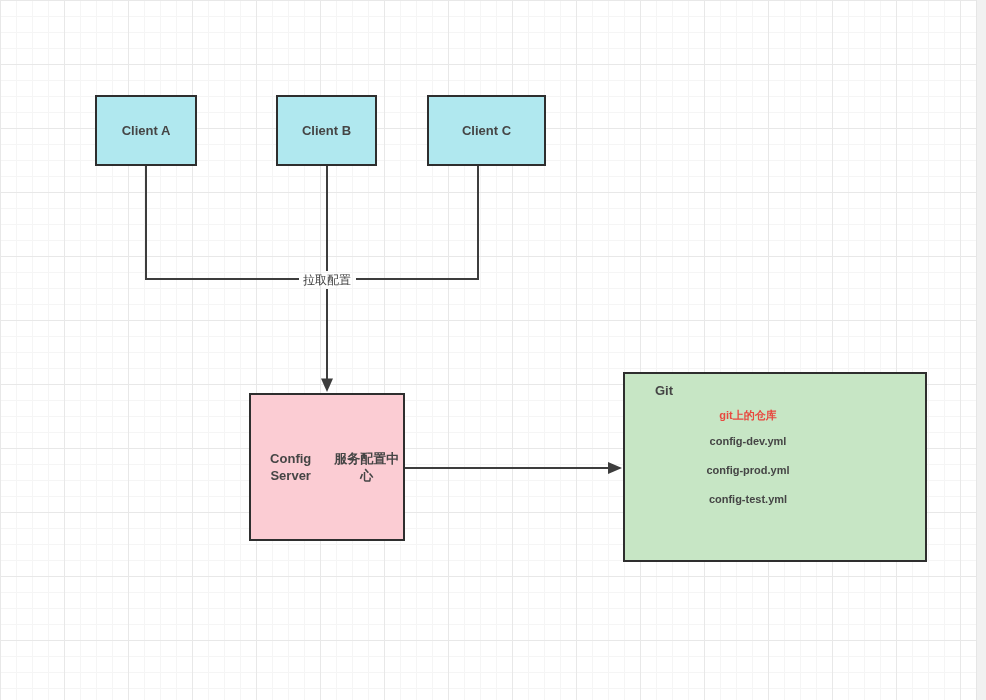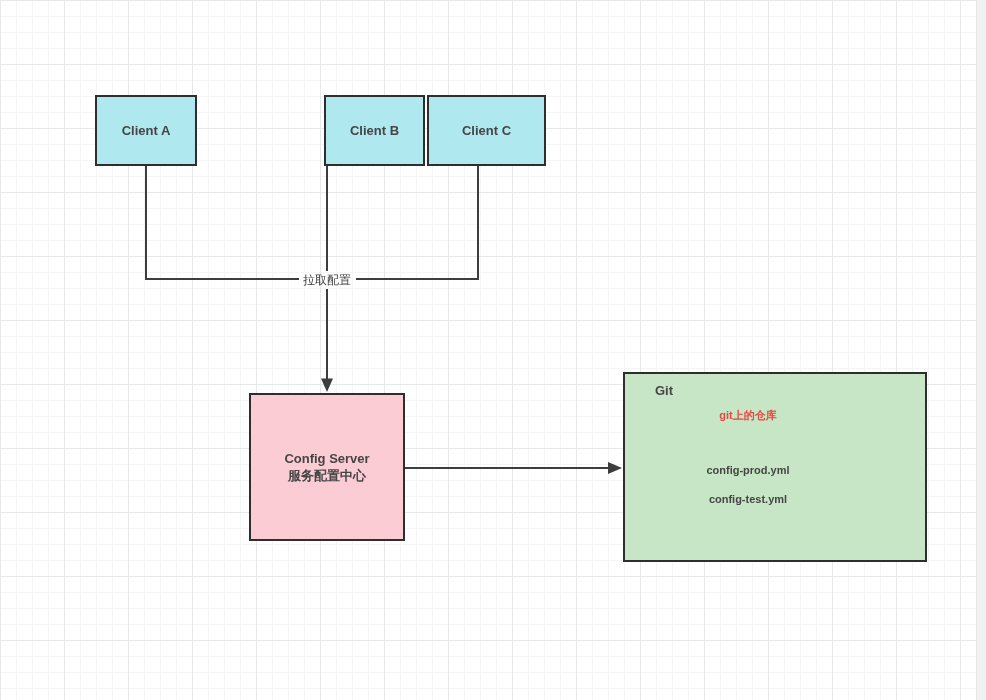--- a/index.html
+++ b/index.html
@@ -42,27 +42,27 @@
     align-items: center;
     justify-content: center;
     text-align: center;
     color: #454545;
     font-size: 13px;
     line-height: 17px;
     font-weight: bold;
   }
   .client { background: #b0e8ef; width: 102px; height: 71px; }
   .client-a { left: 95px;  top: 95px; }
-  .client-b { left: 276px; top: 95px; width: 101px; margin-left: 48px; }
+  .client-b { left: 276px; top: 95px; width: 101px; }
   .client-c { left: 427px; top: 95px; width: 119px; }
   .config-server {
     left: 249px; top: 393px;
     width: 156px; height: 148px;
     background: #fbccd3;
-    flex-direction: column;
+    flex-direction: row;
   }
   .git-box {
     left: 623px; top: 372px;
     width: 304px; height: 190px;
     background: #c7e6c5;
     display: block;
     text-align: left;
   }
   .git-title {
     position: absolute;
@@ -127,19 +127,20 @@
   <div class="edge-label">拉取配置</div>
 
   <div class="node config-server">
     <div>Config Server</div>
     <div>服务配置中心</div>
   </div>
 
   <div class="node git-box">
     <div class="git-title">Git</div>
     <div class="git-line git-repo-label">git上的仓库</div>
+    <div class="git-line git-file-0">config-dev.yml</div>
     <div class="git-line git-file-1">config-prod.yml</div>
     <div class="git-line git-file-2">config-test.yml</div>
   </div>
 
 </div>
 
 <div class="scrollbar-track"></div>
 
 </body></html>

